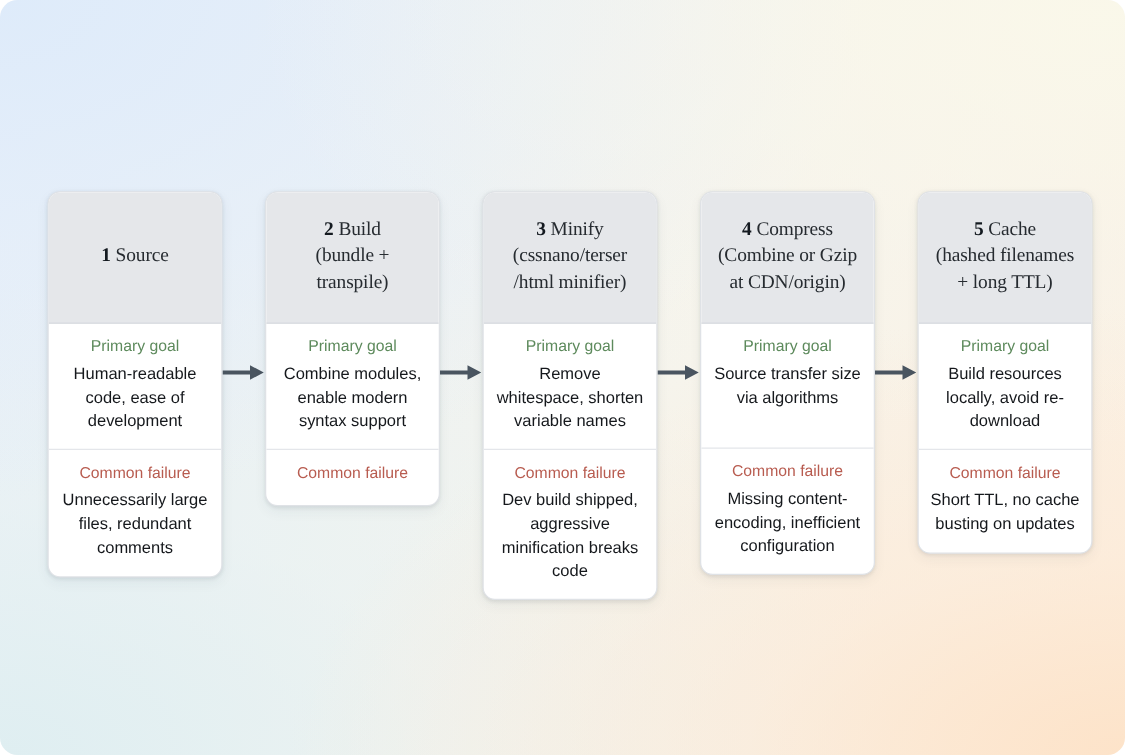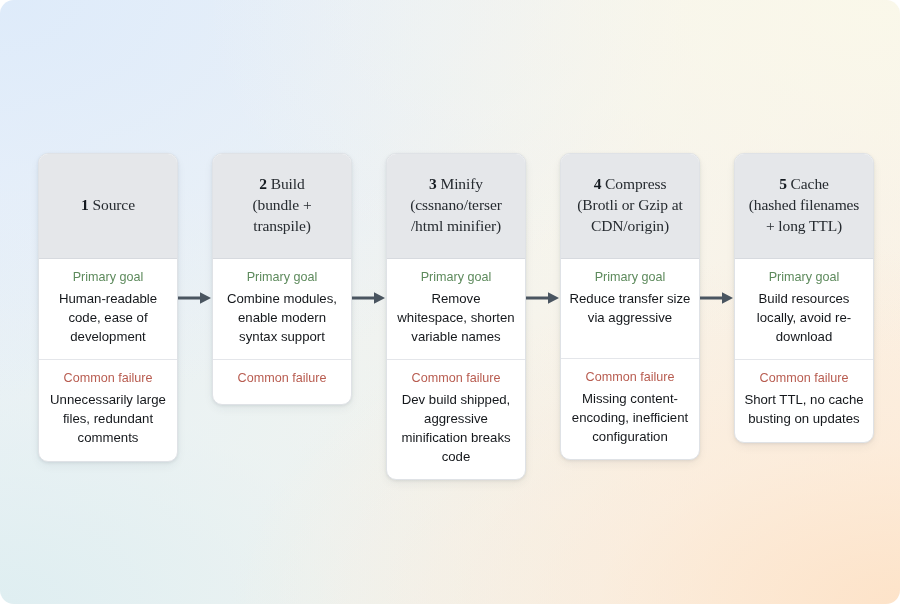--- a/index.html
+++ b/index.html
@@ -181,26 +181,26 @@
       <svg width="34" height="14" viewBox="0 0 34 14" aria-hidden="true">
         <path d="M0 5.4 H22 V1.2 L33 7 L22 12.8 V8.6 H0 Z" fill="#4a5560"></path>
       </svg>
     </div>
 
     <div class="card">
       <div class="card-head">
         <div class="card-title">
           <span class="num">4</span>
           <span>Compress</span><br>
-          <span>(Brotli or Gzip at CDN/origin)</span>
-        </div>
-      </div>
-      <div class="section goal">
-        <div class="section-label">Primary goal</div>
-        <div class="section-text">Reduce transfer size via aggressive</div>
+          <span>(Combine or Gzip at CDN/origin)</span>
+        </div>
+      </div>
+      <div class="section goal">
+        <div class="section-label">Primary goal</div>
+        <div class="section-text">Source transfer size via algorithms</div>
       </div>
       <div class="section failure">
         <div class="section-label">Common failure</div>
         <div class="section-text">Missing content-encoding, inefficient configuration</div>
       </div>
     </div>
 
     <div class="arrow">
       <svg width="34" height="14" viewBox="0 0 34 14" aria-hidden="true">
         <path d="M0 5.4 H22 V1.2 L33 7 L22 12.8 V8.6 H0 Z" fill="#4a5560"></path>

